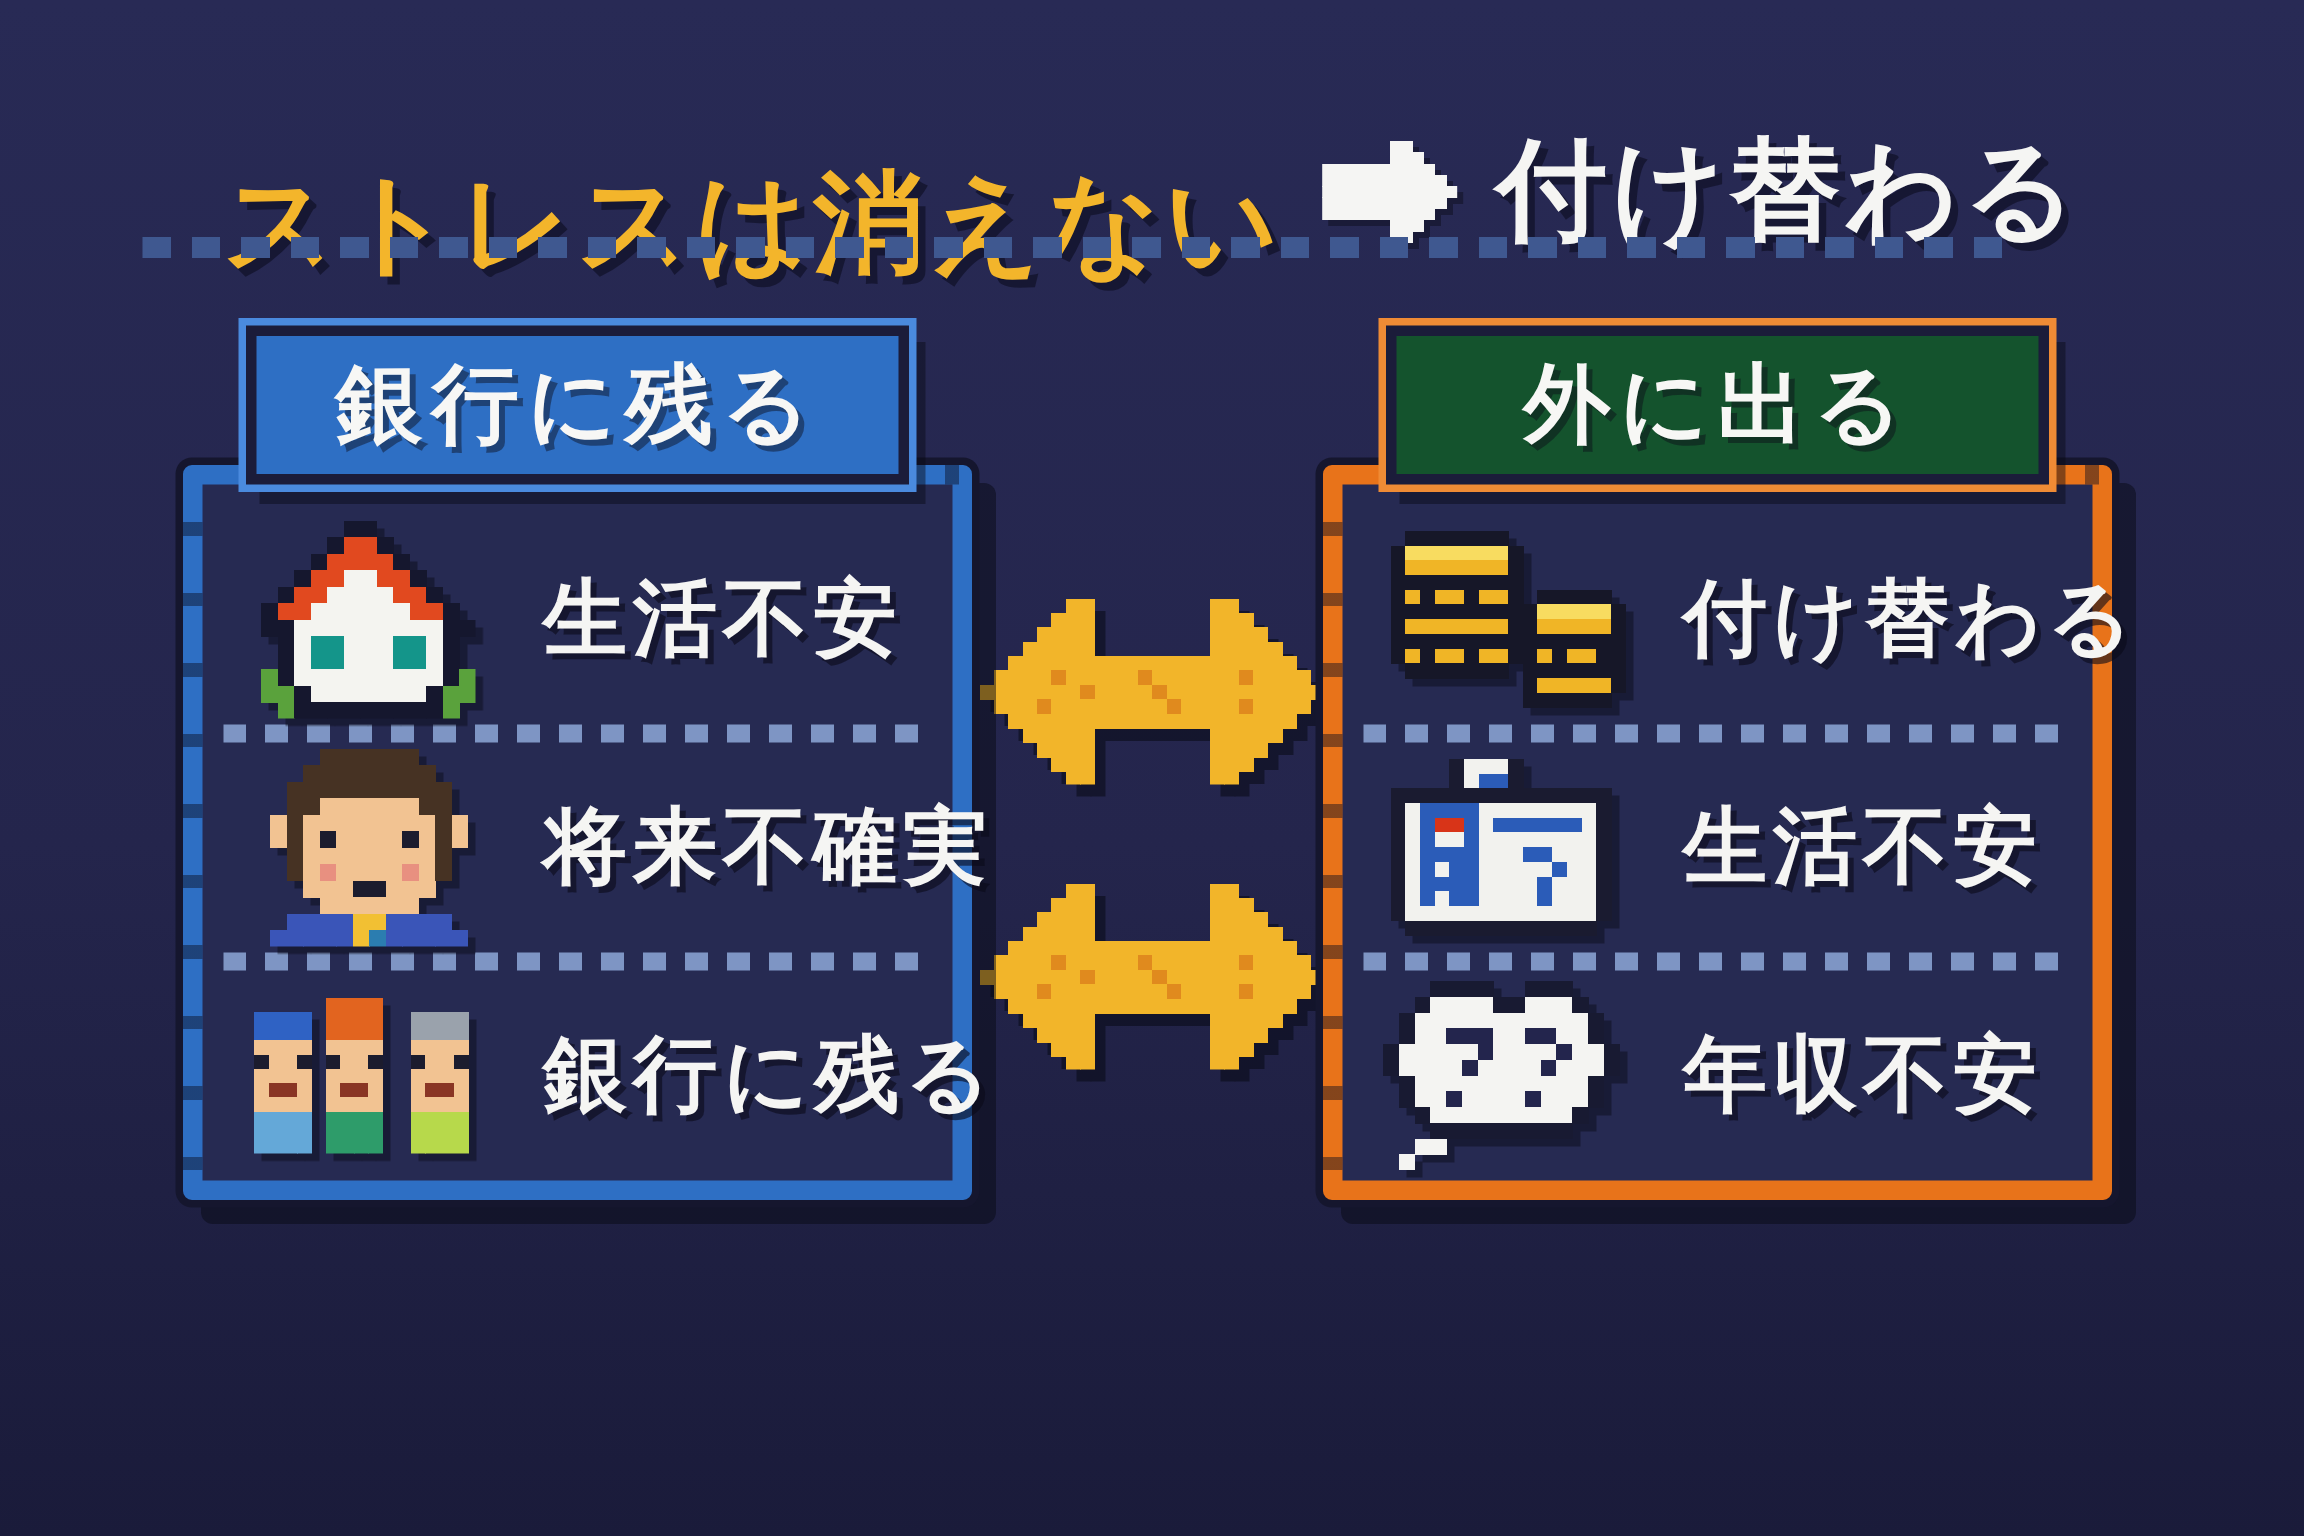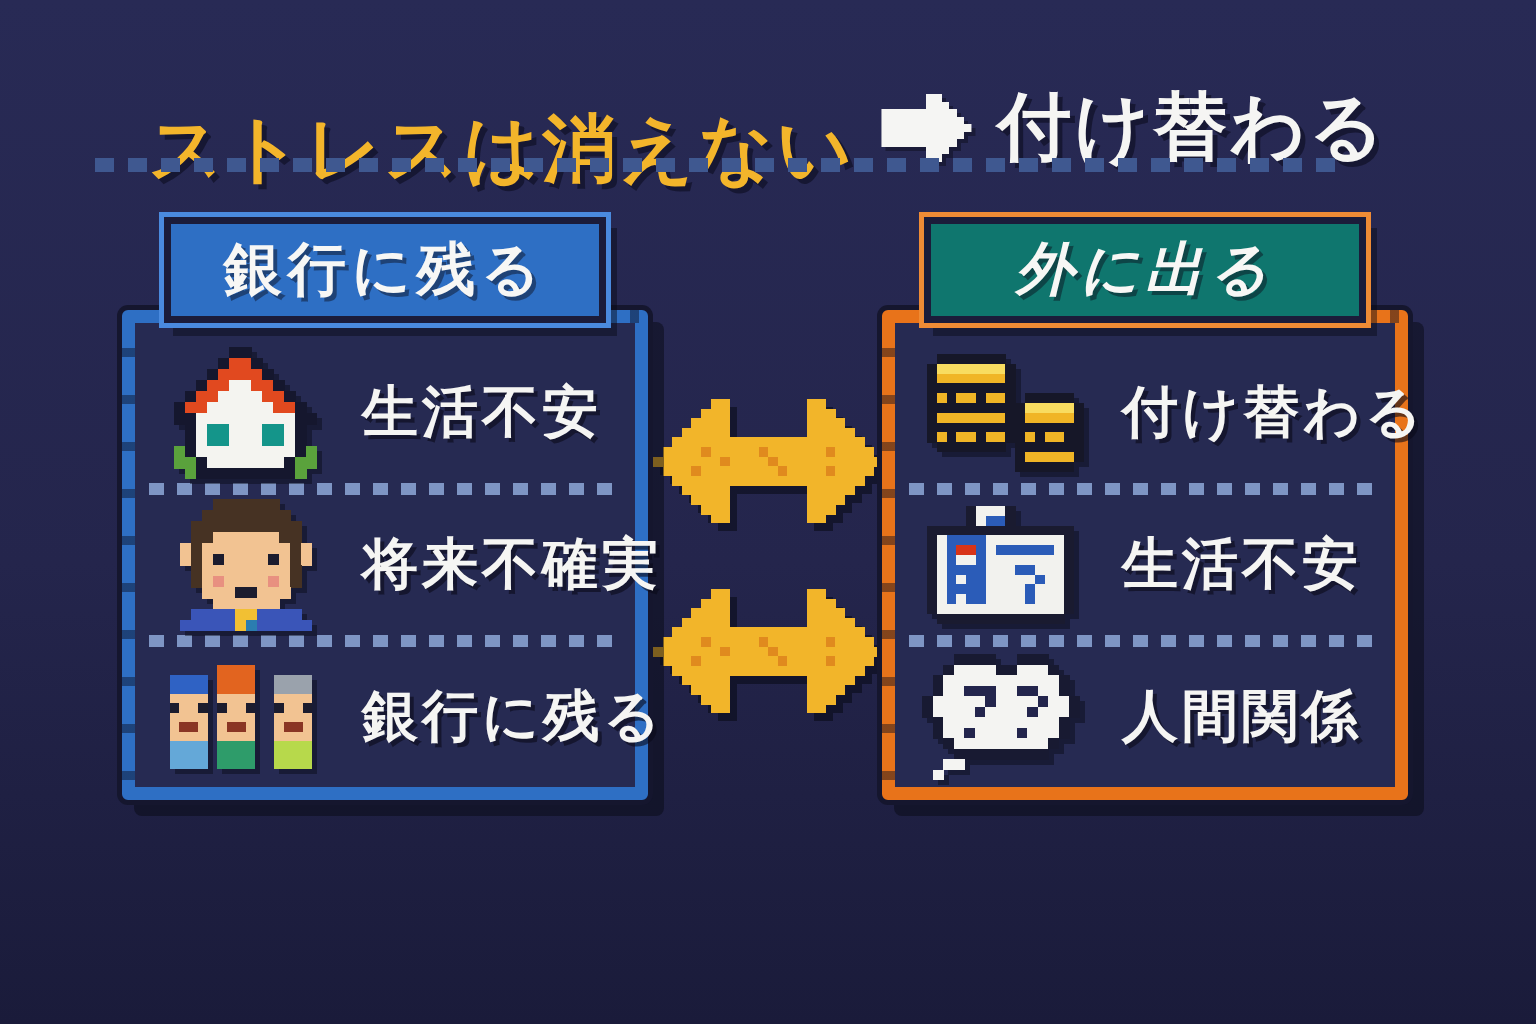--- a/index.html
+++ b/index.html
@@ -39,23 +39,22 @@
   }
   .panel-header .hdr-text{
     font-size:58px;font-weight:bold;letter-spacing:6px;color:#f7f7f5;
     text-shadow:4px 4px 0 rgba(10,10,25,.45);
   }
   .panel-left .panel-header{
     background:#2e6fc4;
     box-shadow:0 0 0 7px #1b1c3a,0 0 0 12px #4a8ade,10px 12px 0 8px rgba(8,9,20,.45);
   }
   .panel-right .panel-header{
-    background:#0f766e;
+    background:#14532d;
     box-shadow:0 0 0 7px #1b1c3a,0 0 0 12px #ef8b35,10px 12px 0 8px rgba(8,9,20,.45);
-    font-style:italic;
   }
   .panel-body{
     position:absolute;left:0;right:0;top:92px;bottom:0;
     background:#262a52;border-radius:6px;z-index:1;
   }
   .panel-left .panel-body{
     border:13px solid #2e6fc4;
     box-shadow:0 0 0 5px #15162e,14px 14px 0 2px rgba(8,9,20,.5);
   }
   .panel-right .panel-body{
@@ -1001,21 +1000,21 @@
                 <rect x="7" y="9" width="1.05" height="1.05" fill="#181a32"></rect>
                 <rect x="8" y="9" width="1.05" height="1.05" fill="#181a32"></rect>
                 <rect x="9" y="9" width="1.05" height="1.05" fill="#181a32"></rect>
                 <rect x="10" y="9" width="1.05" height="1.05" fill="#181a32"></rect>
                 <rect x="11" y="9" width="1.05" height="1.05" fill="#181a32"></rect>
                 <rect x="2" y="10" width="1.05" height="1.05" fill="#f4f4f2"></rect>
                 <rect x="3" y="10" width="1.05" height="1.05" fill="#f4f4f2"></rect>
                 <rect x="1" y="11" width="1.05" height="1.05" fill="#f4f4f2"></rect>
               </svg>
             </span>
-          <span class="row-label">人間関係</span>
+          <span class="row-label">年収不安</span>
         </div>
       </div>
     </div>
   </div>
 
   <div class="connector connector-1">
       <svg viewBox="0 0 24 13" width="230.39999999999998" height="124.8" shape-rendering="crispEdges">
         <rect x="6" y="0" width="1.05" height="1.05" fill="#f2b52a"></rect>
         <rect x="7" y="0" width="1.05" height="1.05" fill="#f2b52a"></rect>
         <rect x="16" y="0" width="1.05" height="1.05" fill="#f2b52a"></rect>

